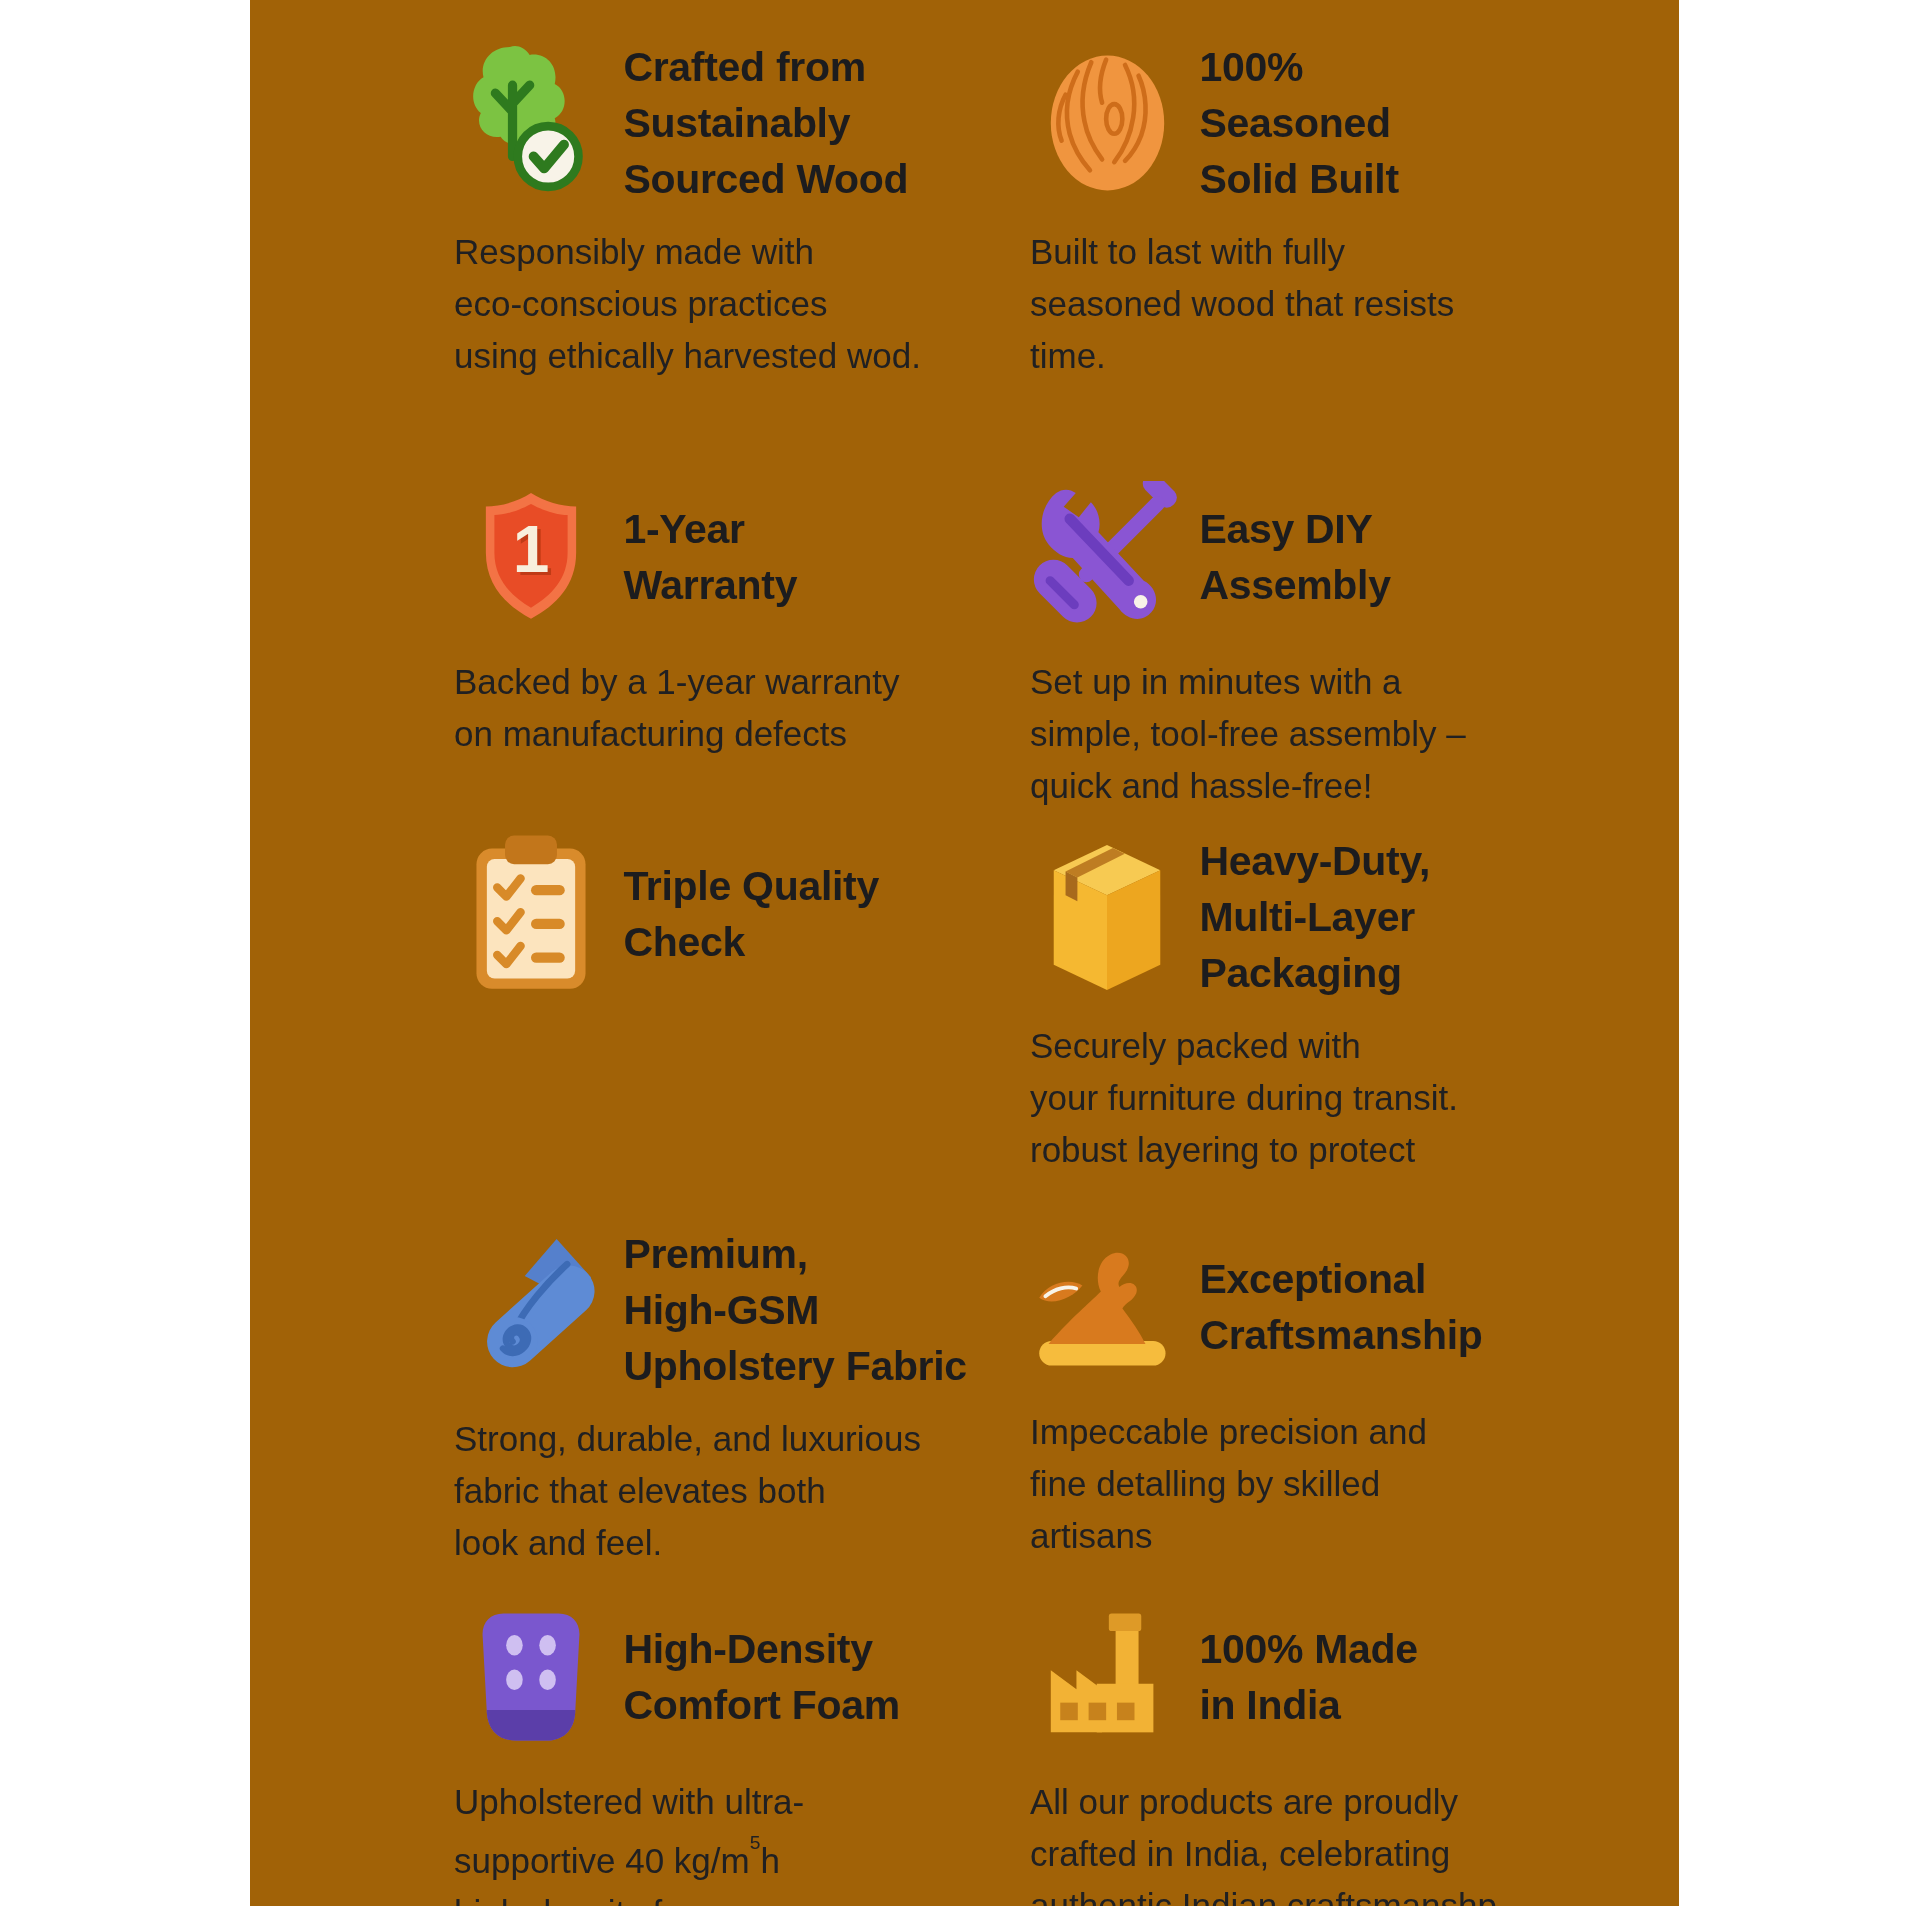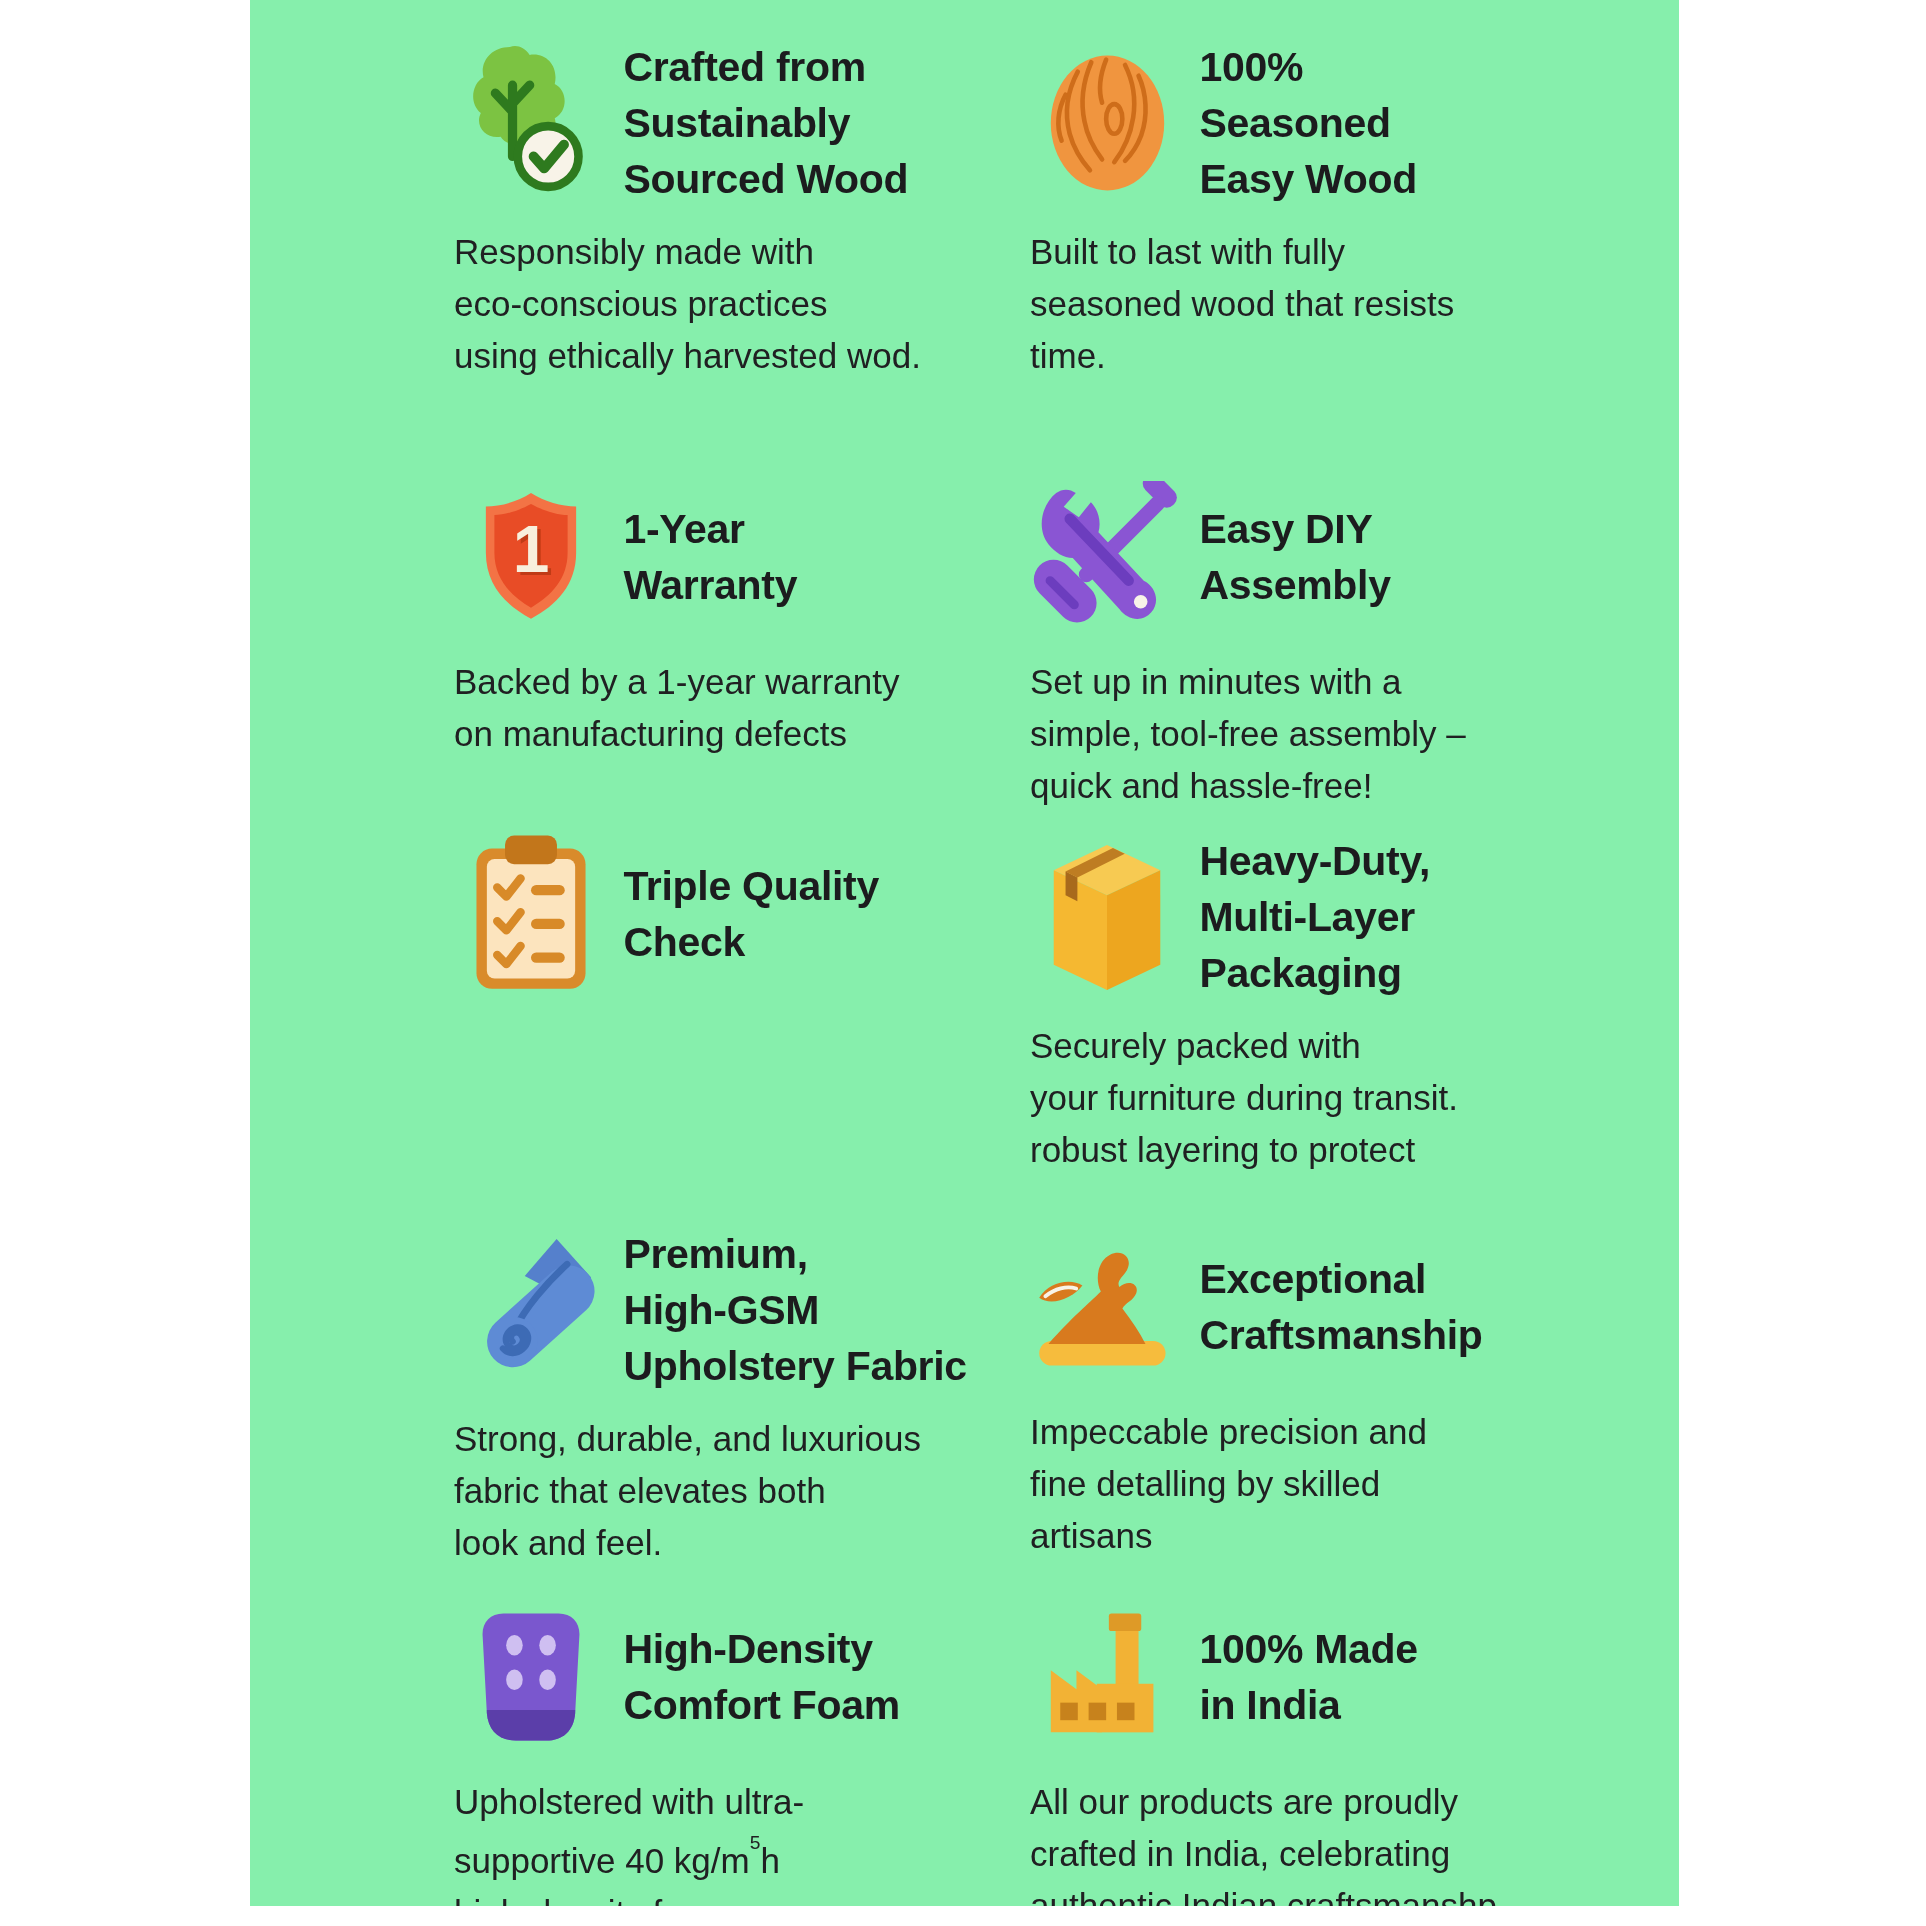--- a/index.html
+++ b/index.html
@@ -6,21 +6,21 @@
   html, body {
     width: 1926px; height: 1926px;
     background: #ffffff;
     overflow: hidden;
     font-family: "Liberation Sans", "DejaVu Sans", sans-serif;
   }
   .stage { position: relative; width: 1926px; height: 1926px; background: #ffffff; }
   .panel {
     position: absolute; left: 250px; top: 0;
     width: 1429px; height: 1906px;
-    background: #86efac;
+    background: #a16207;
     overflow: hidden;
   }
   .grid {
     position: absolute; left: 204px; top: 39px;
     display: grid;
     grid-template-columns: 514px 559px;
     grid-template-rows: 437px 357px 393px 370px auto;
     column-gap: 62px;
   }
   .feature { display: block; }
@@ -87,21 +87,21 @@
                 <ellipse cx="55" cy="54" rx="6" ry="11"></ellipse>
                 <path d="M63 14 C69 26 71 40 69 53 C67 66 62 77 55 86"></path>
                 <path d="M73 22 C79 35 80 52 75 66 C72 74 68 80 63 85"></path>
                 <path d="M19 36 C13 47 12 60 16 70"></path>
               </g>
             </svg>
           </div>
           <h3 class="title">
             <span class="line">100%</span>
             <span class="line">Seasoned</span>
-            <span class="line">Easy Wood</span>
+            <span class="line">Solid Built</span>
           </h3>
         </div>
         <p class="desc">
           <span class="line">Built to last with fully</span>
           <span class="line">seasoned wood that resists</span>
           <span class="line">time.</span>
         </p>
       </div>
 
       <div class="feature">

